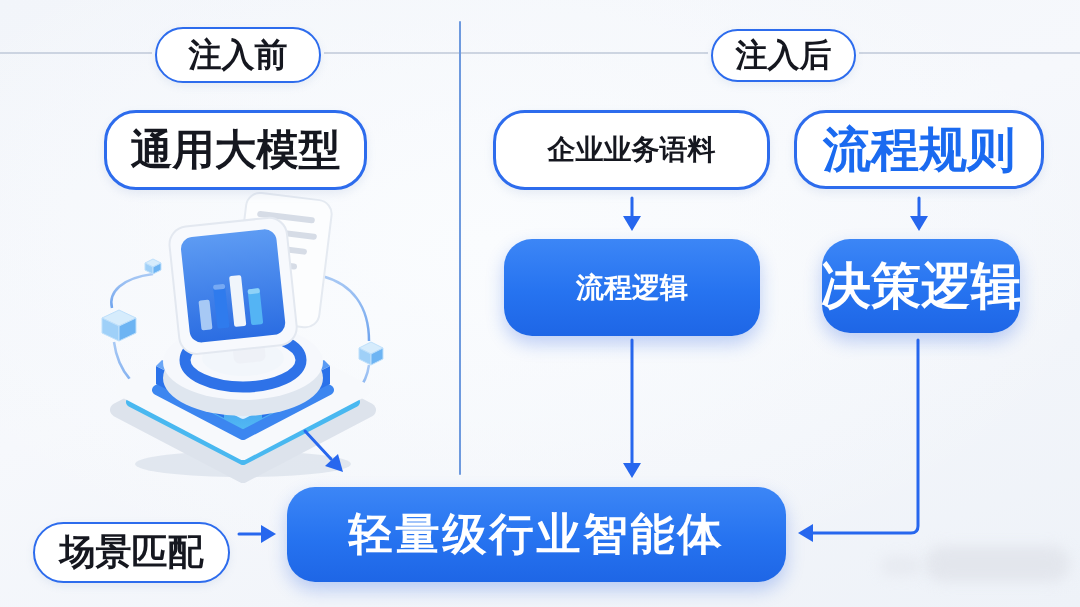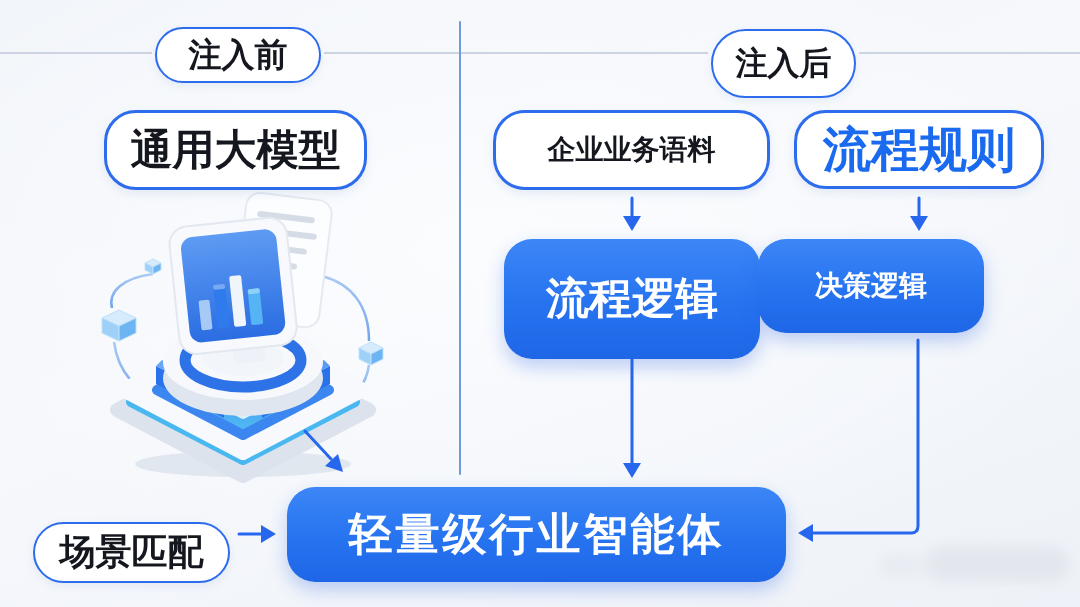--- a/index.html
+++ b/index.html
@@ -22,26 +22,26 @@
   .pill{
     background:#ffffff;border:2.5px solid #2d6ced;color:#15171f;
     border-radius:999px;box-shadow:0 3px 8px rgba(110,140,190,.12);
   }
   .filled{
     background:linear-gradient(180deg,#3c86f6 0%,#2673f0 55%,#1e66e6 100%);
     color:#ffffff;border-radius:28px;
     box-shadow:0 8px 18px rgba(35,95,225,.28);
   }
   .pill-before{left:155px;top:27px;width:166px;height:56px;font-size:33px;}
-  .pill-after{left:711px;top:29px;width:145px;height:69px;font-size:32px;}
+  .pill-after{left:711px;top:29px;width:145px;height:53px;font-size:32px;}
   .box-general{left:104px;top:110px;width:263px;height:80px;font-size:42px;}
   .box-corpus{left:493px;top:110px;width:277px;height:80px;font-size:28px;}
   .box-rules{left:794px;top:110px;width:250px;height:79px;font-size:48px;color:#1a6af0;}
-  .box-process{left:504px;top:239px;width:256px;height:120px;font-size:43px;}
-  .box-decision{left:758px;top:239px;width:226px;height:94px;font-size:28px;}
+  .box-process{left:504px;top:239px;width:256px;height:97px;font-size:28px;}
+  .box-decision{left:822px;top:239px;width:198px;height:94px;font-size:50px;}
   .pill-scene{left:33px;top:504px;width:197px;height:61px;font-size:36px;margin-top:18px;}
   .box-agent{left:287px;top:487px;width:499px;height:95px;font-size:44px;letter-spacing:3px;text-align:right;}
   .smudge{position:absolute;background:#dfe2e9;filter:blur(7px);opacity:.75;border-radius:20px;}
   .smudge-a{left:925px;top:546px;width:145px;height:36px;}
   .smudge-b{left:880px;top:556px;width:42px;height:20px;opacity:.5;}
 </style>
 </head>
 <body>
 
 <div class="canvas">

